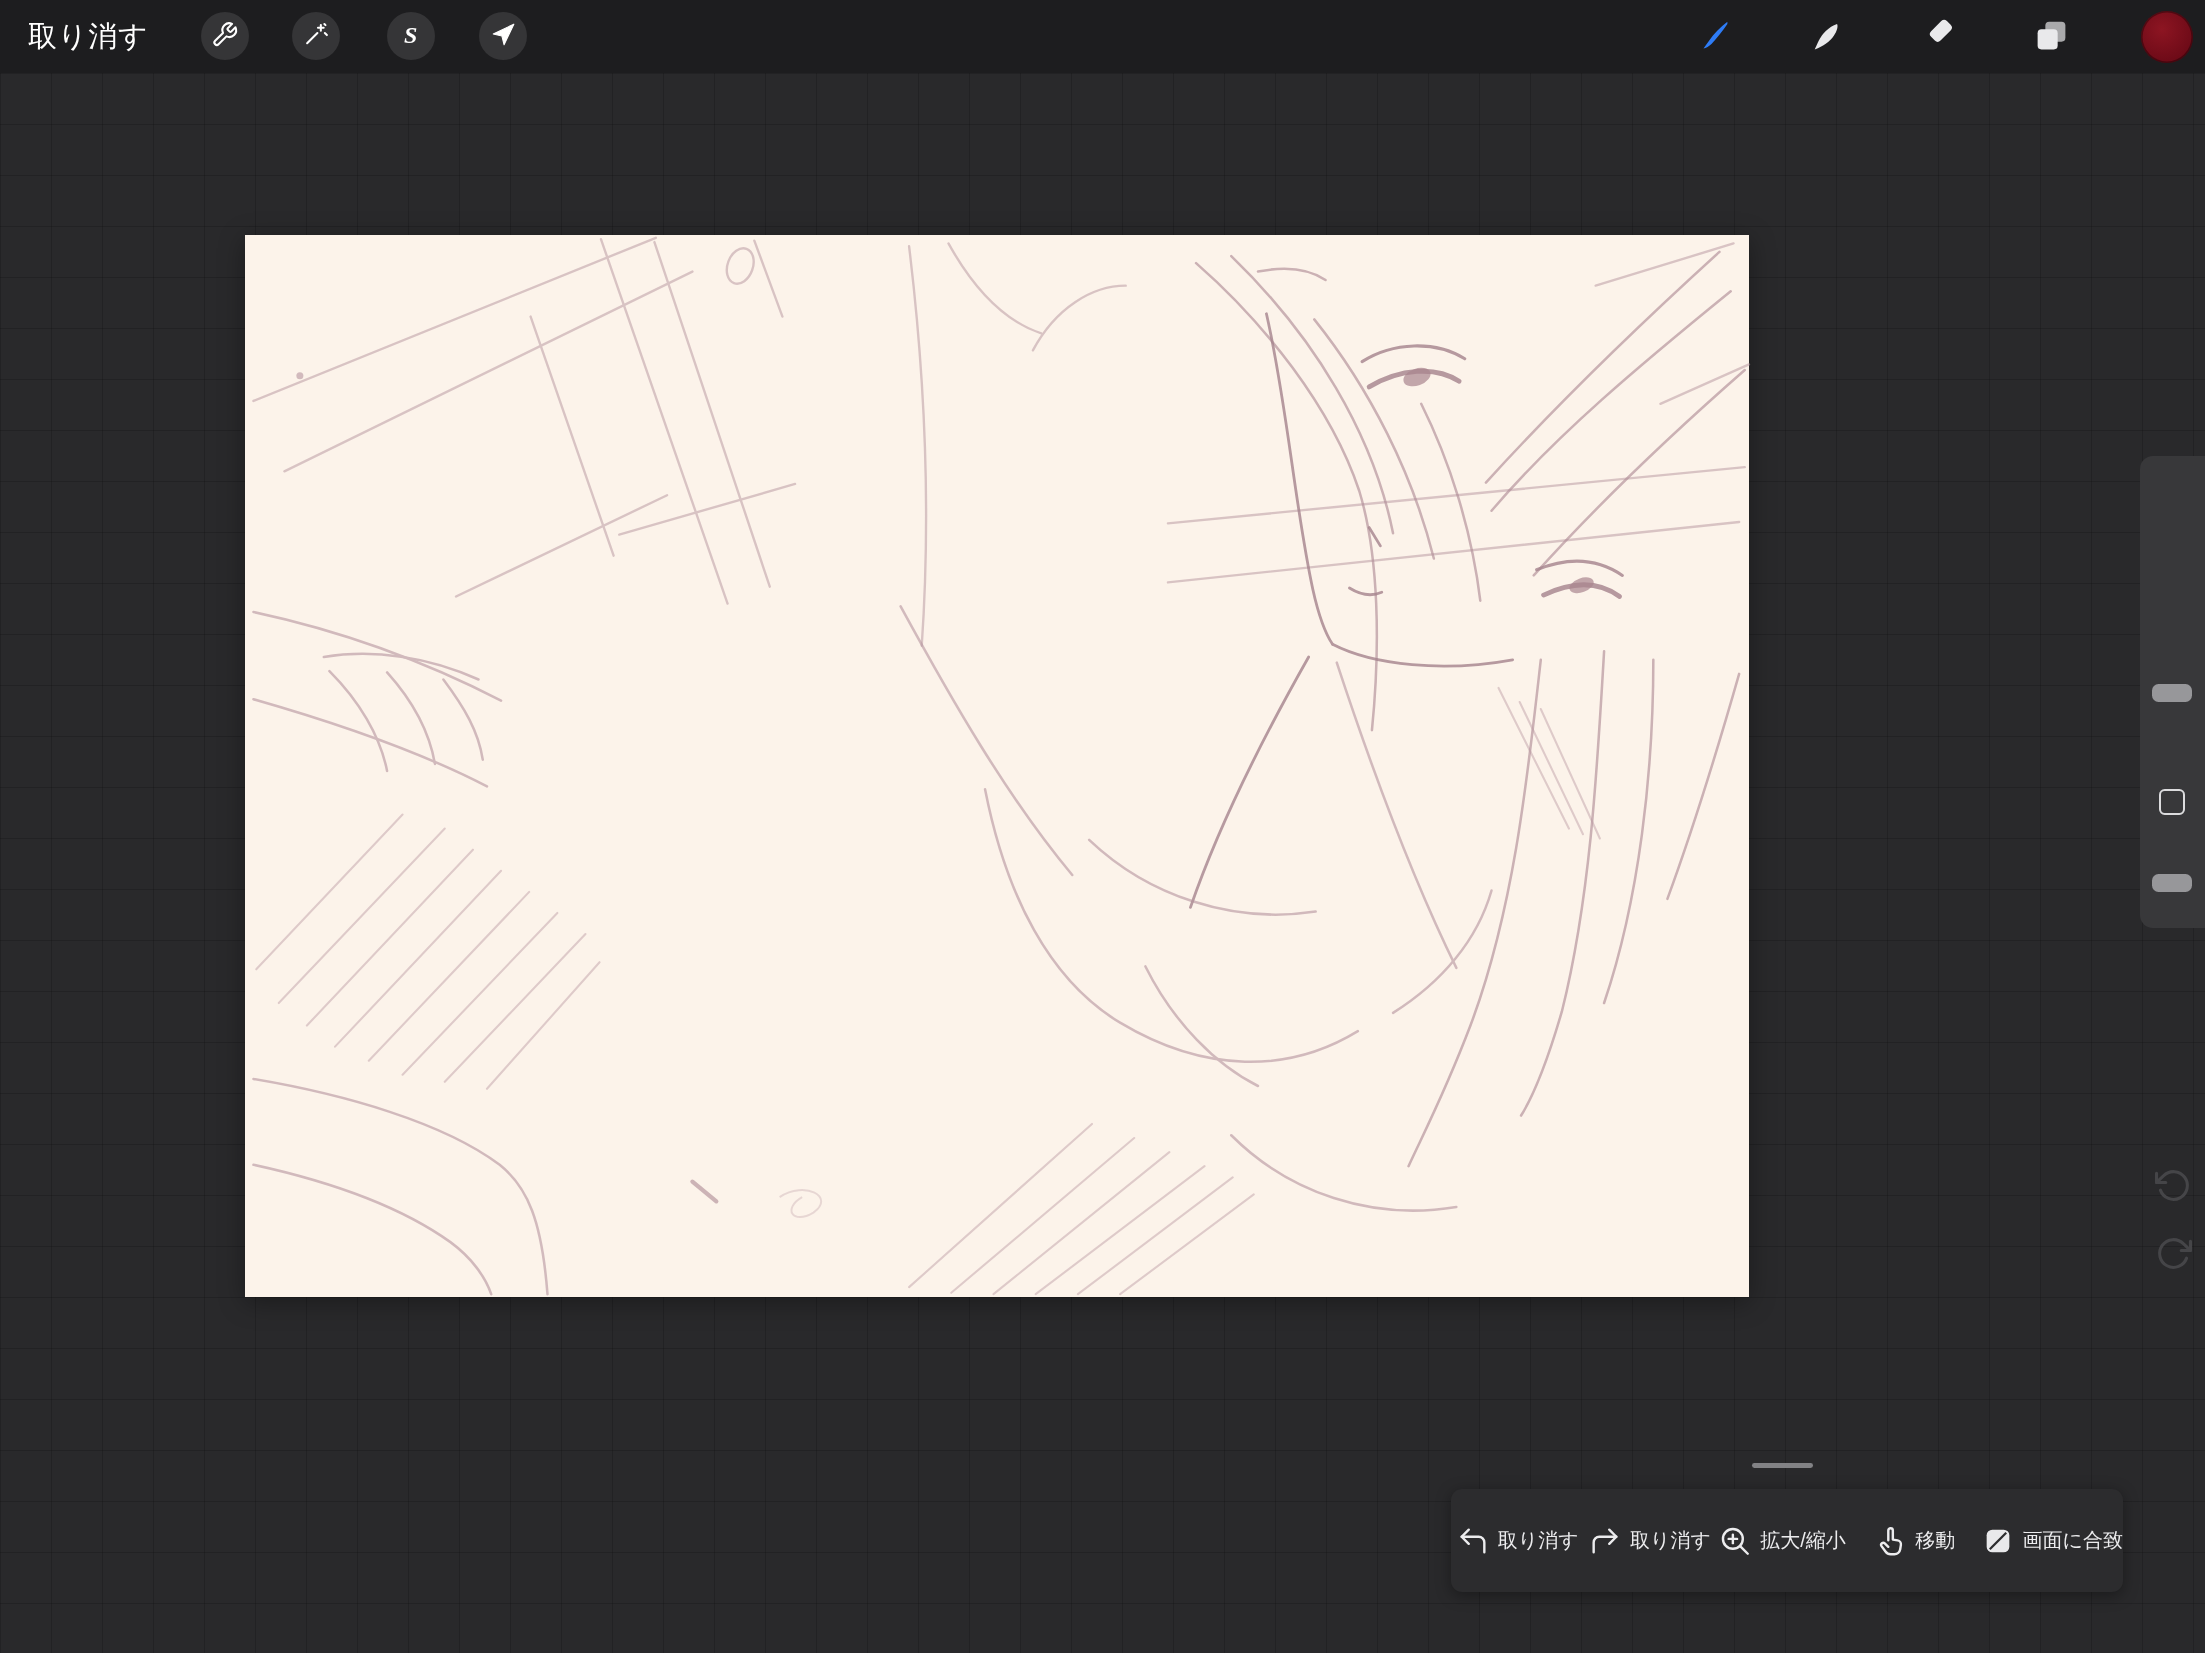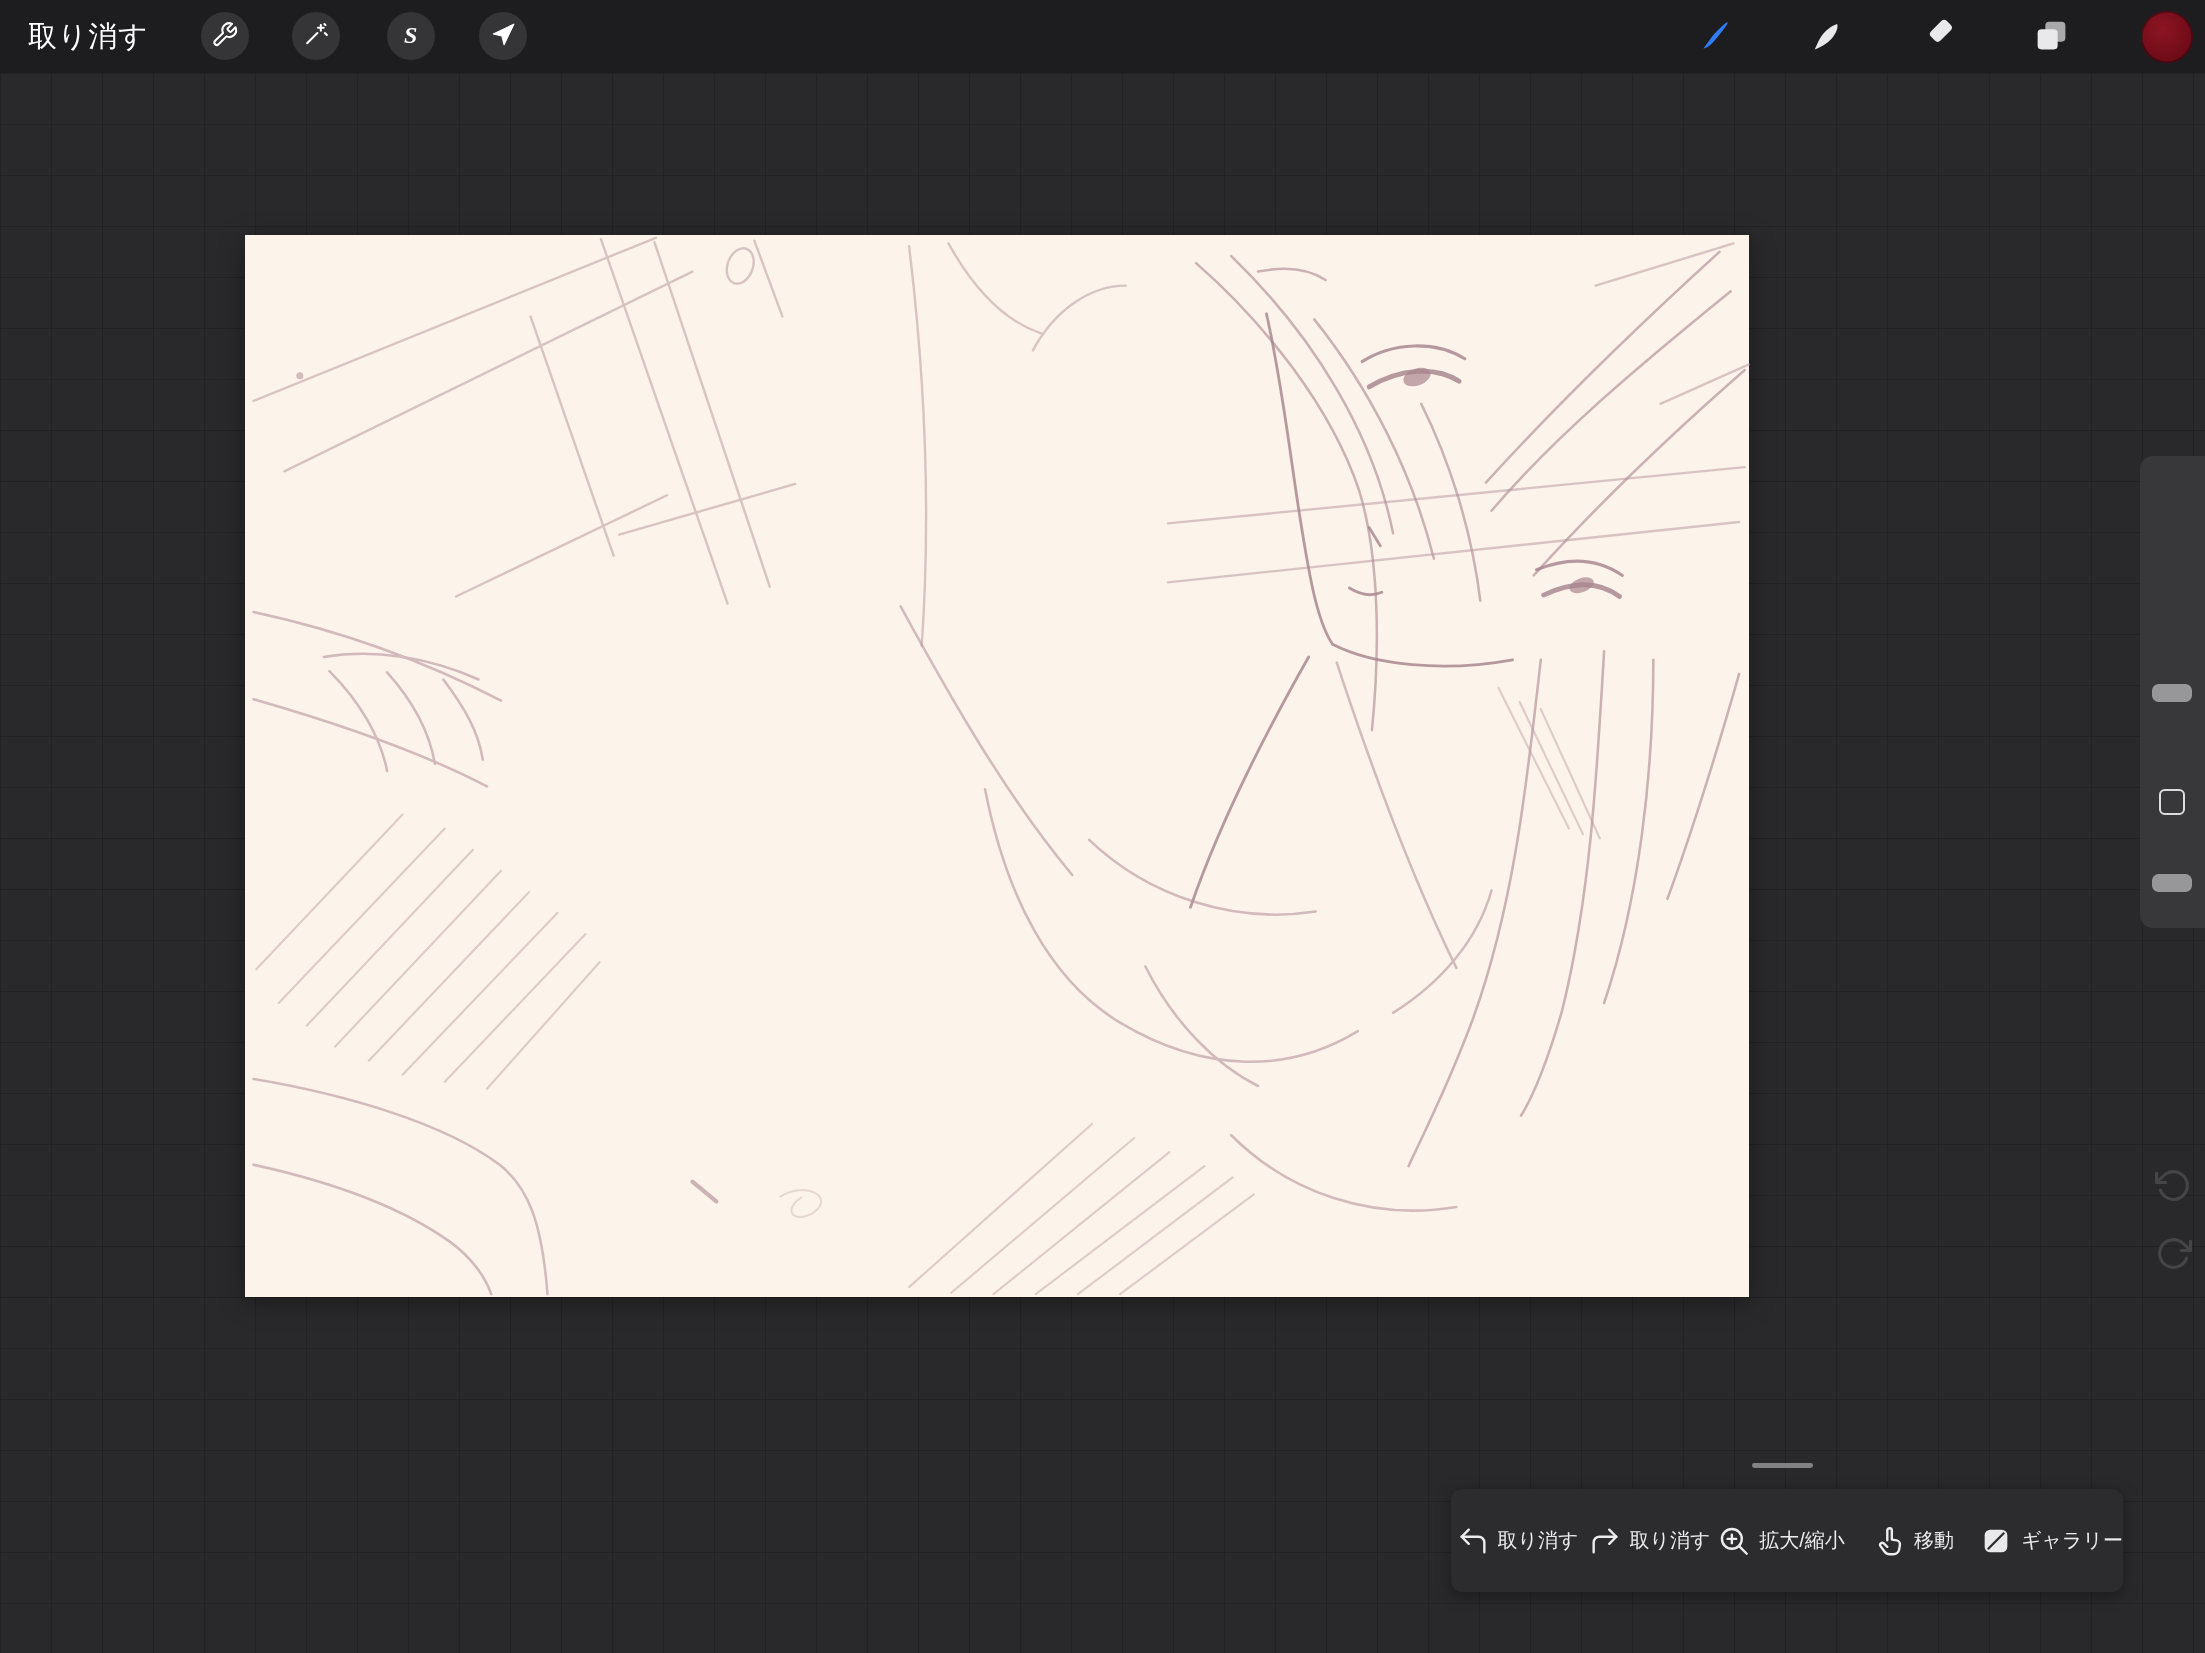--- a/index.html
+++ b/index.html
@@ -294,18 +294,18 @@
       <span class="tb-label">移動</span>
     </div>
 
     <div class="tb-item">
       <span class="tb-icon">
         <svg width="34" height="34" viewBox="0 0 24 24">
           <rect x="4" y="4" width="16" height="16" rx="4" fill="#e9e9eb"></rect>
           <line x1="17.8" y1="6.2" x2="6.2" y2="17.8" stroke="#2c2c2e" stroke-width="1.6"></line>
         </svg>
       </span>
-      <span class="tb-label">ギャラリー</span>
+      <span class="tb-label">画面に合致</span>
     </div>
 
   </div>
 </div>
 
 
 </body></html>

